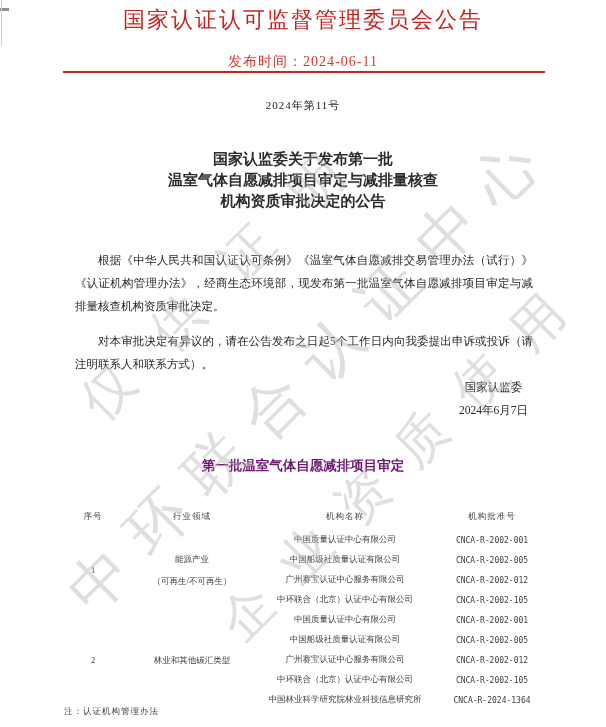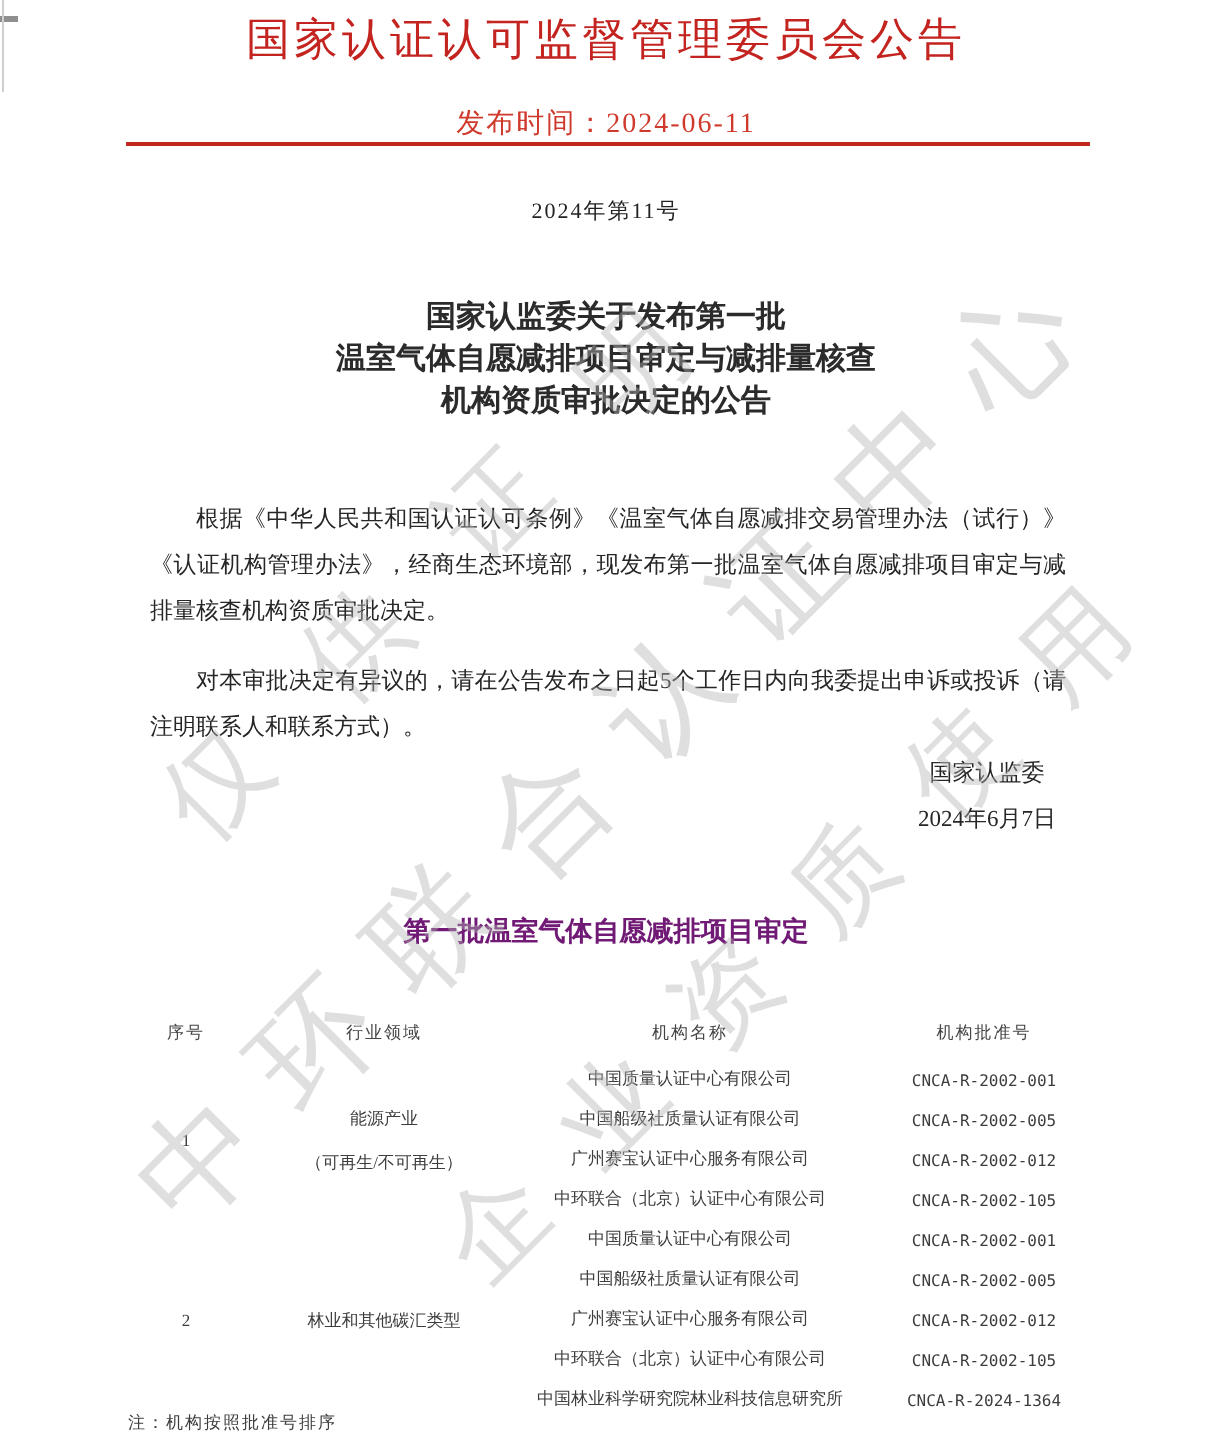--- a/index.html
+++ b/index.html
@@ -175,21 +175,21 @@
         <td>中环联合（北京）认证中心有限公司</td>
         <td class="code">CNCA-R-2002-105</td>
       </tr>
       <tr>
         <td>中国林业科学研究院林业科技信息研究所</td>
         <td class="code">CNCA-R-2024-1364</td>
       </tr>
     </tbody>
   </table>
 
-  <div class="footnote">注：机构按照批准号排序</div>
+  <div class="footnote">注：认证机构管理办法</div>
 
 </div>
 
 <div class="watermark">
   <div class="wm-a">仅供证明</div>
   <div class="wm-b">中环联合认证中心</div>
   <div class="wm-c">企业资质使用</div>
 </div>
 
 </body></html>

